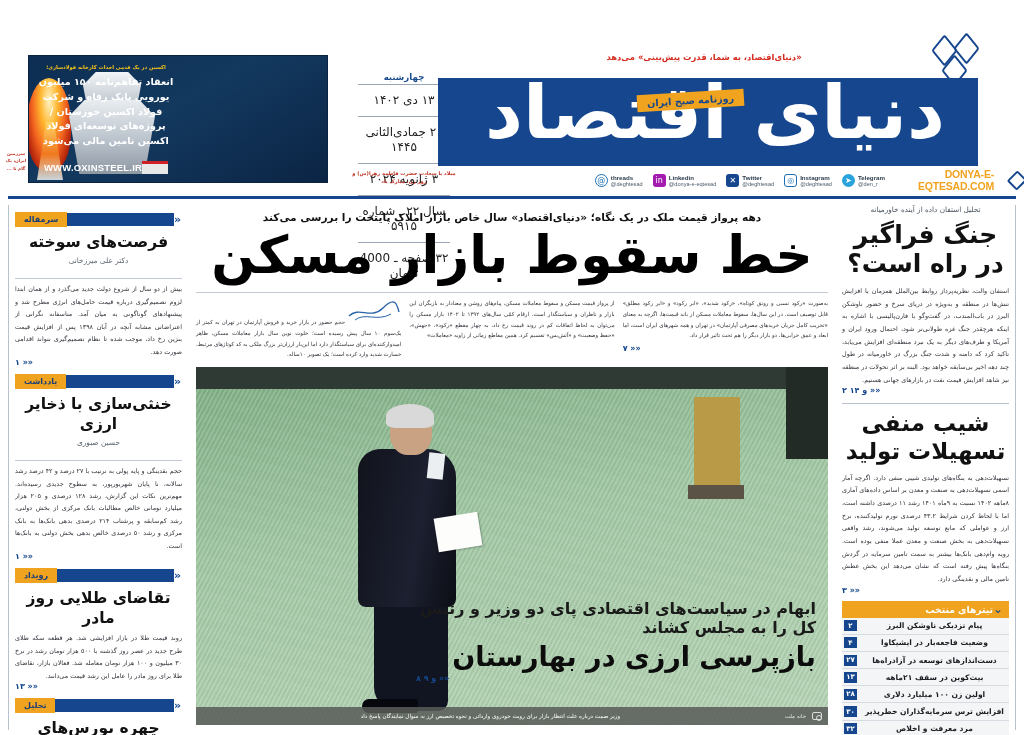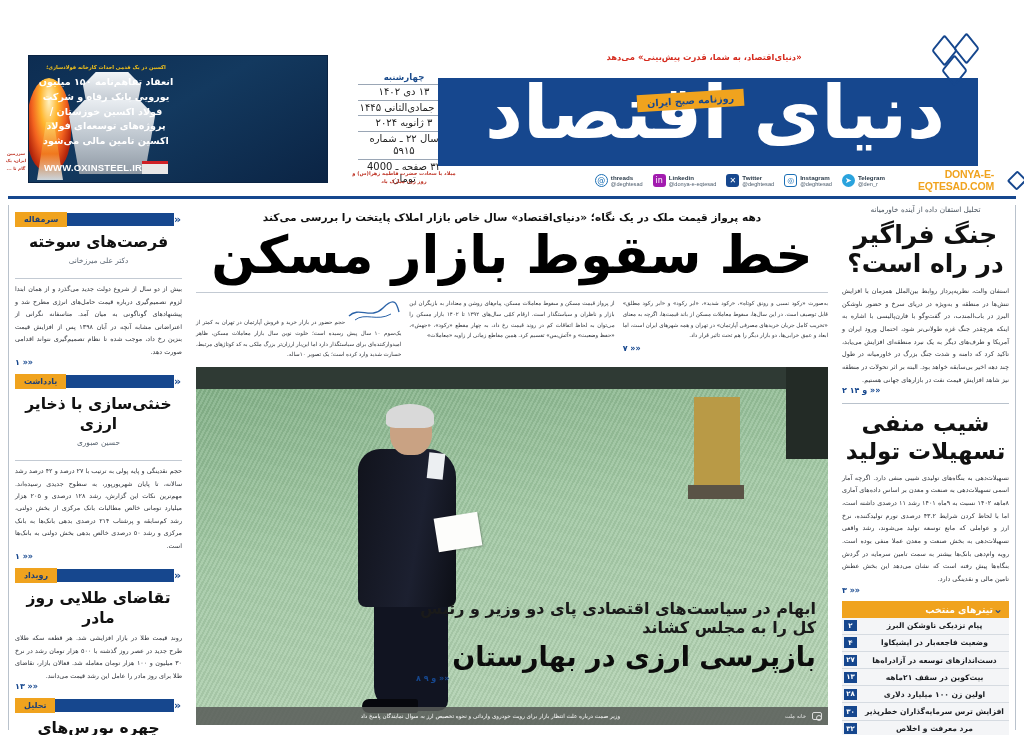--- a/index.html
+++ b/index.html
@@ -58,21 +58,21 @@
   .ad-url { color: #fff; font-size: 9.5px; font-weight: bold; letter-spacing: .2px; font-family: "Liberation Sans", sans-serif; }
   .ad-side-note {
     position: absolute; left: 4px; top: 150px; width: 24px;
     font-size: 4.4px; color: #c0392b; font-weight: bold; line-height: 1.7; text-align: center;
   }
 
   
   .dateblock { position: absolute; left: 358px; top: 72px; width: 92px; text-align: center; }
   .dateblock .dow { color: #1a4b8c; font-size: 8.6px; font-weight: bold; padding-bottom: 2px; }
   .dateblock .drow {
-    font-size: 10px; color: #222; padding: 1px 0;
+    font-size: 12px; color: #222; padding: 8px 0;
     border-top: 1px solid #9aa6b5; line-height: 1.25;
   }
   .milad-note {
     position: absolute; left: 352px; top: 170px; width: 104px;
     font-size: 5.1px; color: #c0392b; font-weight: bold; line-height: 1.55; text-align: center;
   }
 
   
   .mast-bar {
     position: absolute; left: 438px; top: 78px; width: 540px; height: 88px;

